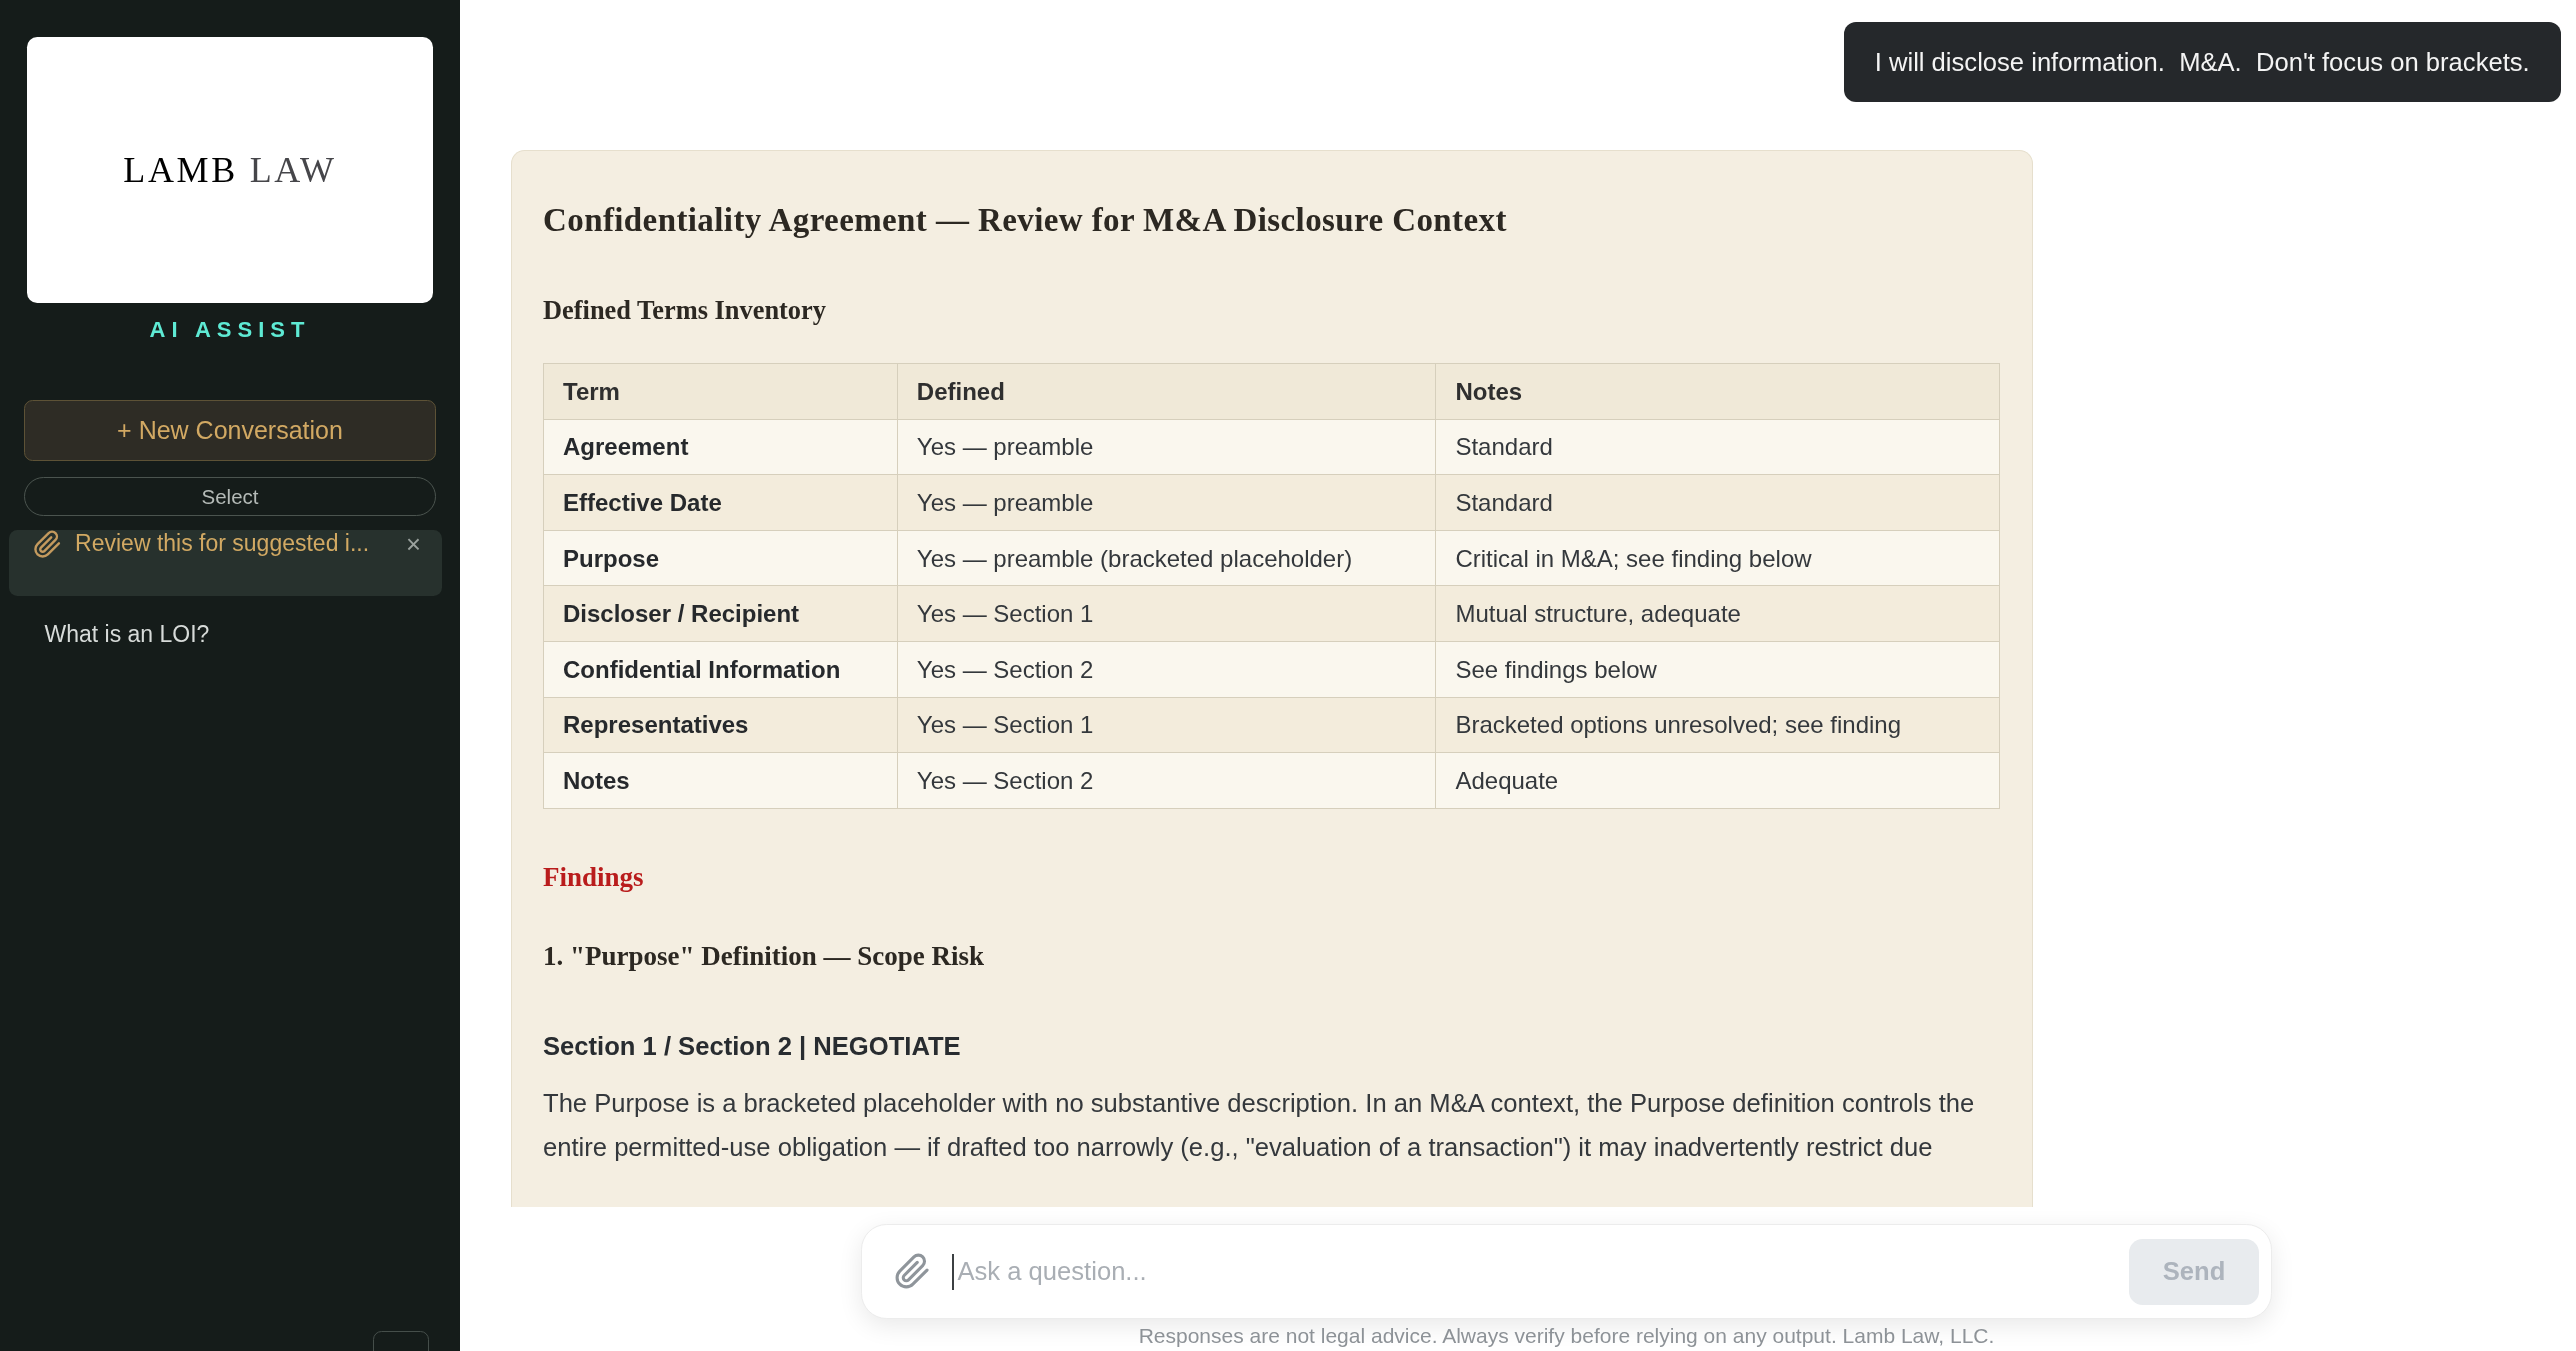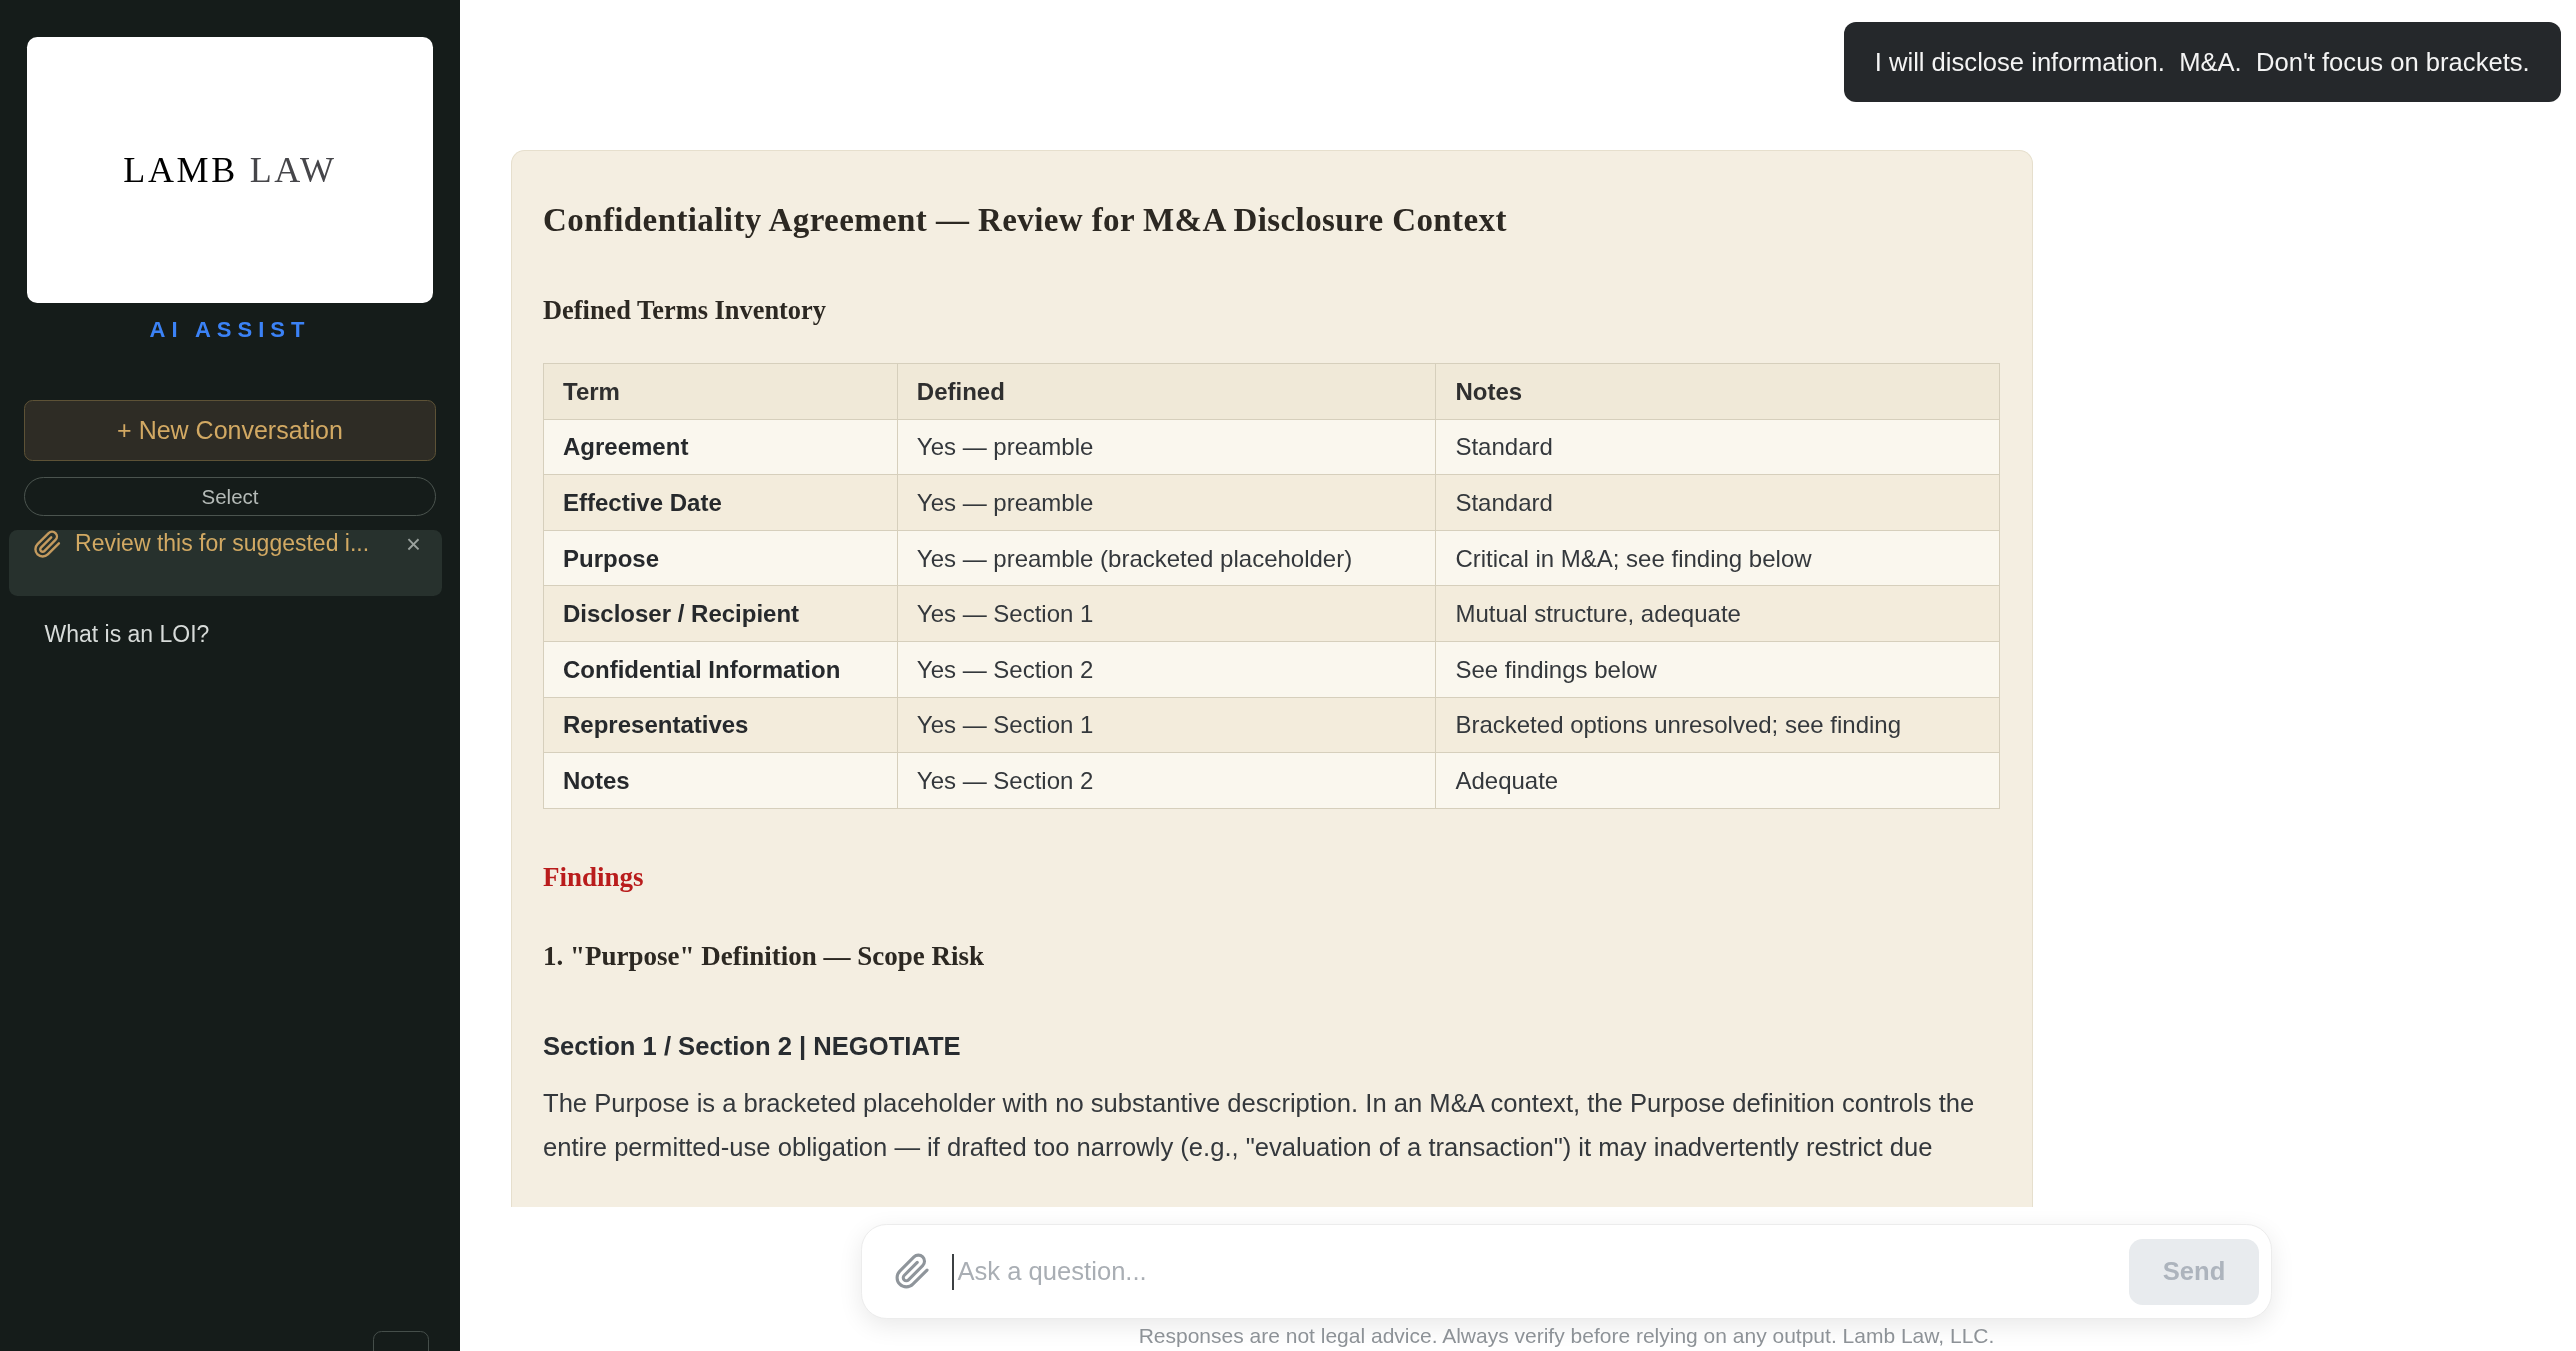--- a/index.html
+++ b/index.html
@@ -23,21 +23,21 @@
     display: flex; align-items: center; justify-content: center;
   }
   .logo-text {
     font-family: "Liberation Serif", serif;
     font-size: 36px; letter-spacing: 2.6px; font-weight: 400;
   }
   .logo-lamb { color: #000000; margin-right: 12px; }
   .logo-law  { color: #46464a; }
   .ai-assist {
     position: absolute; left: 0; top: 317px; width: 460px;
-    text-align: center; color: #3b82f6; font-size: 22px;
+    text-align: center; color: #5eead4; font-size: 22px;
     letter-spacing: 6px; font-weight: 700;
   }
   .new-conv-btn {
     position: absolute; left: 24px; top: 400px; width: 412px; height: 61px;
     background: #2e2c25; border: 1.7px solid #5d5236; border-radius: 8.5px;
     color: #d2a963; font-size: 25px;
     display: flex; align-items: center; justify-content: center;
     cursor: pointer;
   }
   .select-btn {

